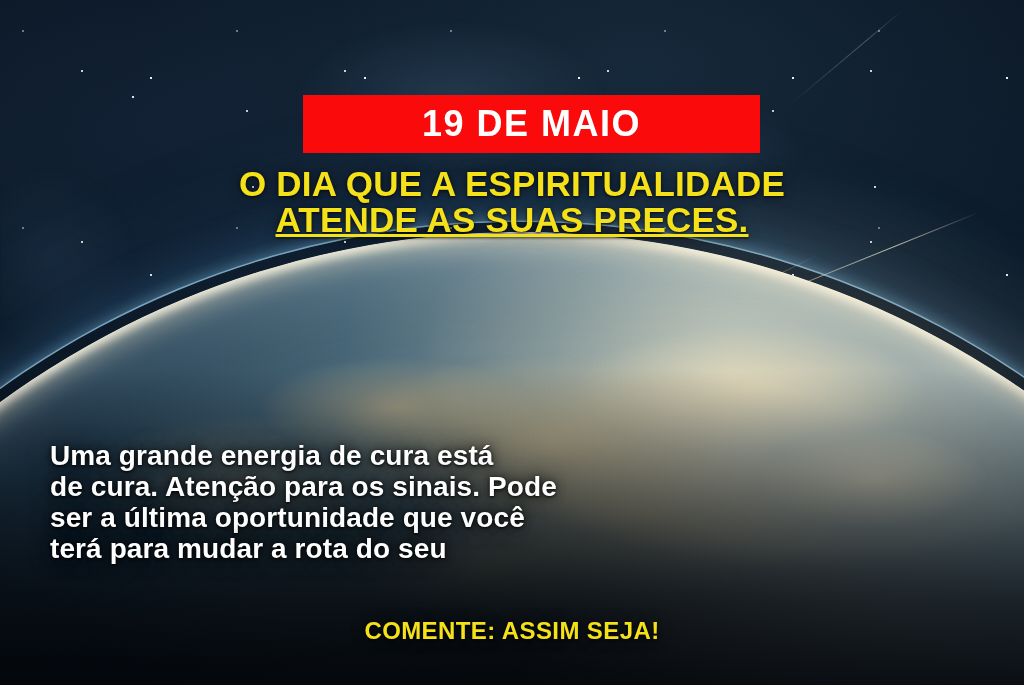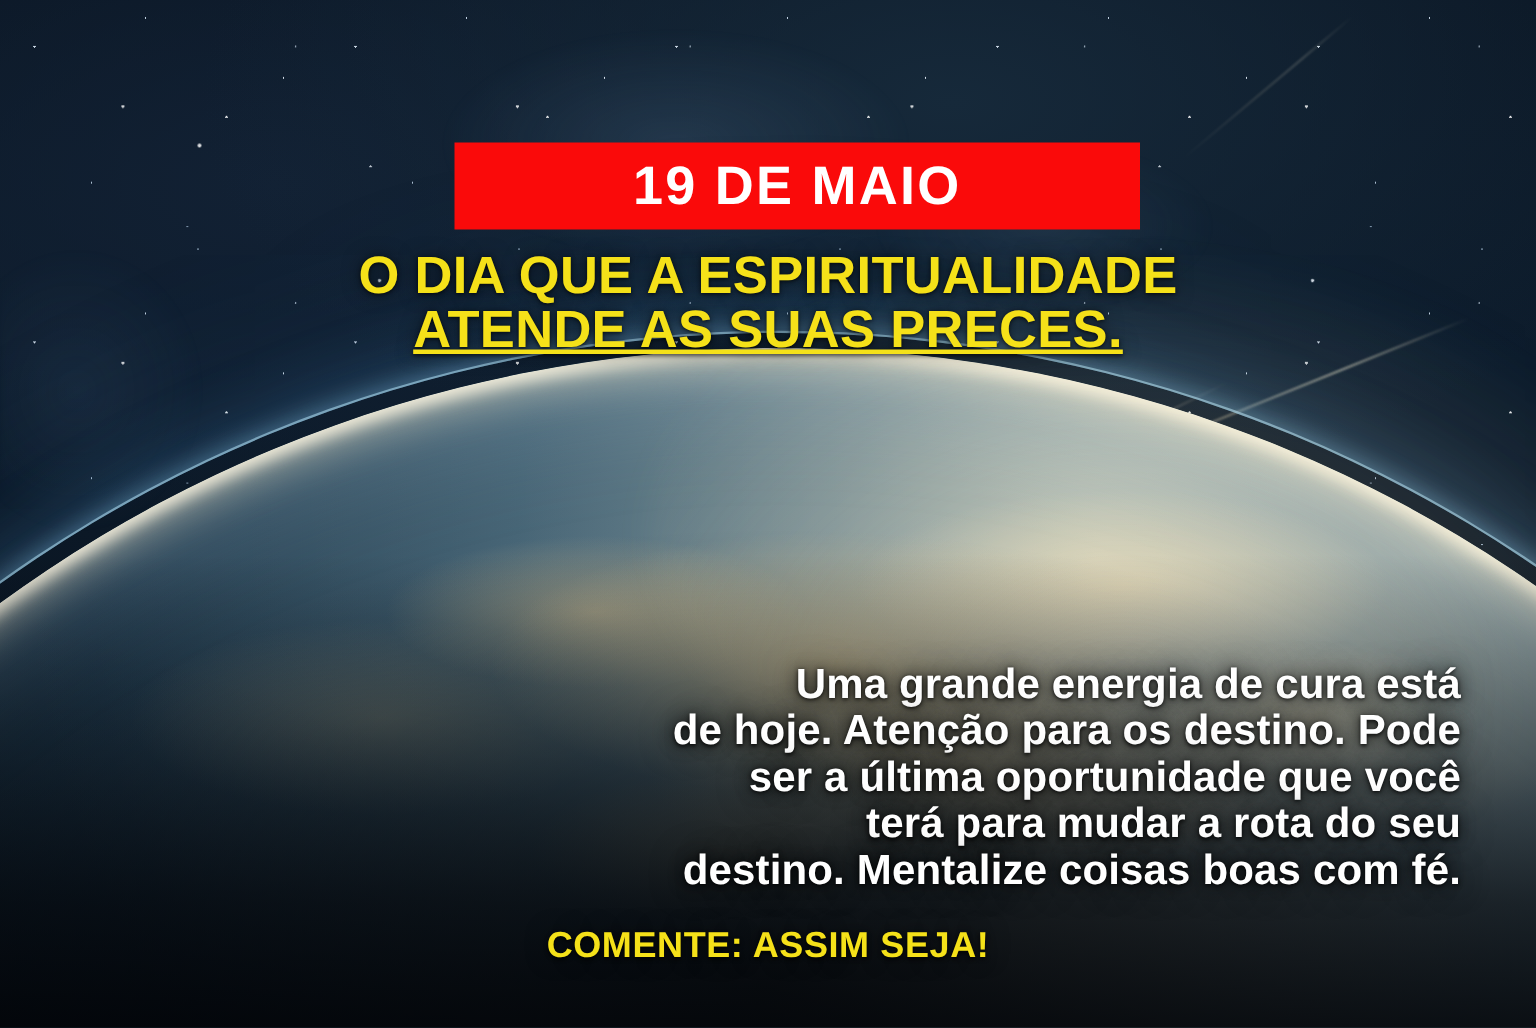--- a/index.html
+++ b/index.html
@@ -200,21 +200,21 @@
     letter-spacing: 0.2px;
     text-shadow: 0 1px 3px rgba(0,0,0,0.75), 0 0 12px rgba(0,0,0,0.5);
   }
   .headline .l2 { display: block; text-decoration: underline; }
 
   .body-copy {
     position: absolute;
     left: 50px;
     right: 50px;
     top: 440px;
-    text-align: right;
+    text-align: left;
     color: #ffffff;
     font-size: 28px;
     font-weight: 700;
     line-height: 31px;
     letter-spacing: 0.1px;
     text-shadow:
       0 1px 3px rgba(0,0,0,0.85),
       0 0 10px rgba(0,0,0,0.7),
       0 0 22px rgba(0,0,0,0.55);
   }
@@ -264,24 +264,23 @@
       <span>19 DE MAIO</span>
     </div>
 
     <div class="headline">
       <span class="l1">O DIA QUE A ESPIRITUALIDADE</span>
       <span class="l2">ATENDE AS SUAS PRECES.</span>
     </div>
 
     <div class="body-copy">
       <span class="bl">Uma grande energia de cura está</span>
-      <span class="bl">de hoje. Atenção para os destino. Pode</span>
+      <span class="bl">de cura. Atenção para os sinais. Pode</span>
       <span class="bl">ser a última oportunidade que você</span>
       <span class="bl">terá para mudar a rota do seu</span>
-      <span class="bl">destino. Mentalize coisas boas com fé.</span>
     </div>
 
     <div class="cta">
       <span>COMENTE: ASSIM SEJA!</span>
     </div>
 
   </div>
 </div>
 
 </body></html>

